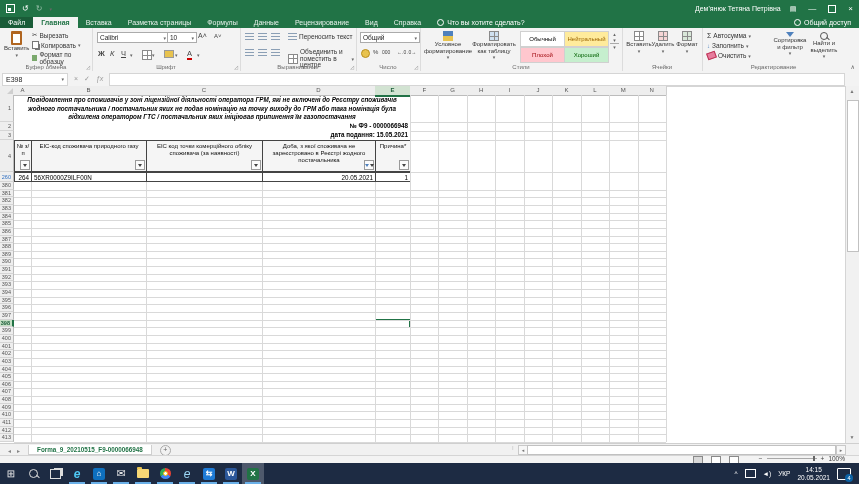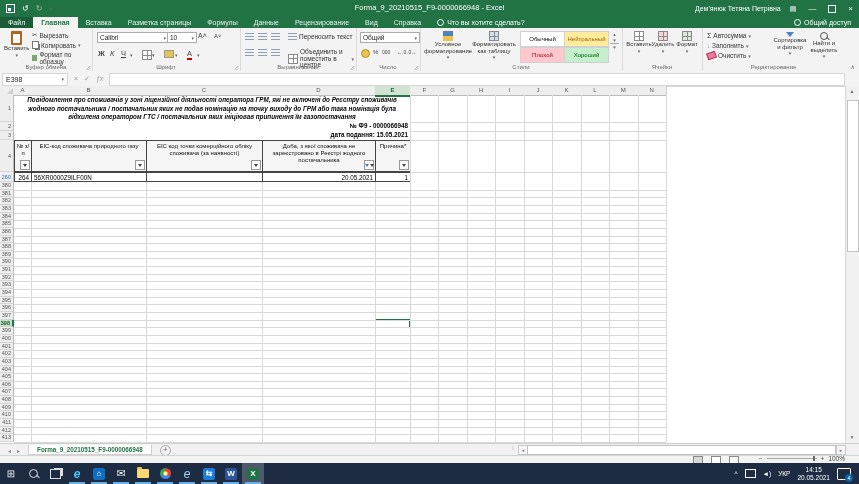--- a/index.html
+++ b/index.html
@@ -114,21 +114,20 @@
 
 <div id="app">
 
   <div class="abs titlebar">
     <div class="abs qat">
       <span class="save-ic"></span>
       <span>↺</span>
       <span style="opacity:.5">↻</span>
       <span class="ddown">▾</span>
     </div>
-    <div class="abs win-title">Forma_9_20210515_F9-0000066948 - Excel</div>
     <div class="abs tb-right">
       <span>Дем'янюк Тетяна Петрівна</span>
       <span>▤</span>
       <span class="winbtn">—</span>
       <span class="restore-ic"></span>
       <span class="winbtn">×</span>
     </div>
   </div>
 
   <div class="abs ribbontabs">

